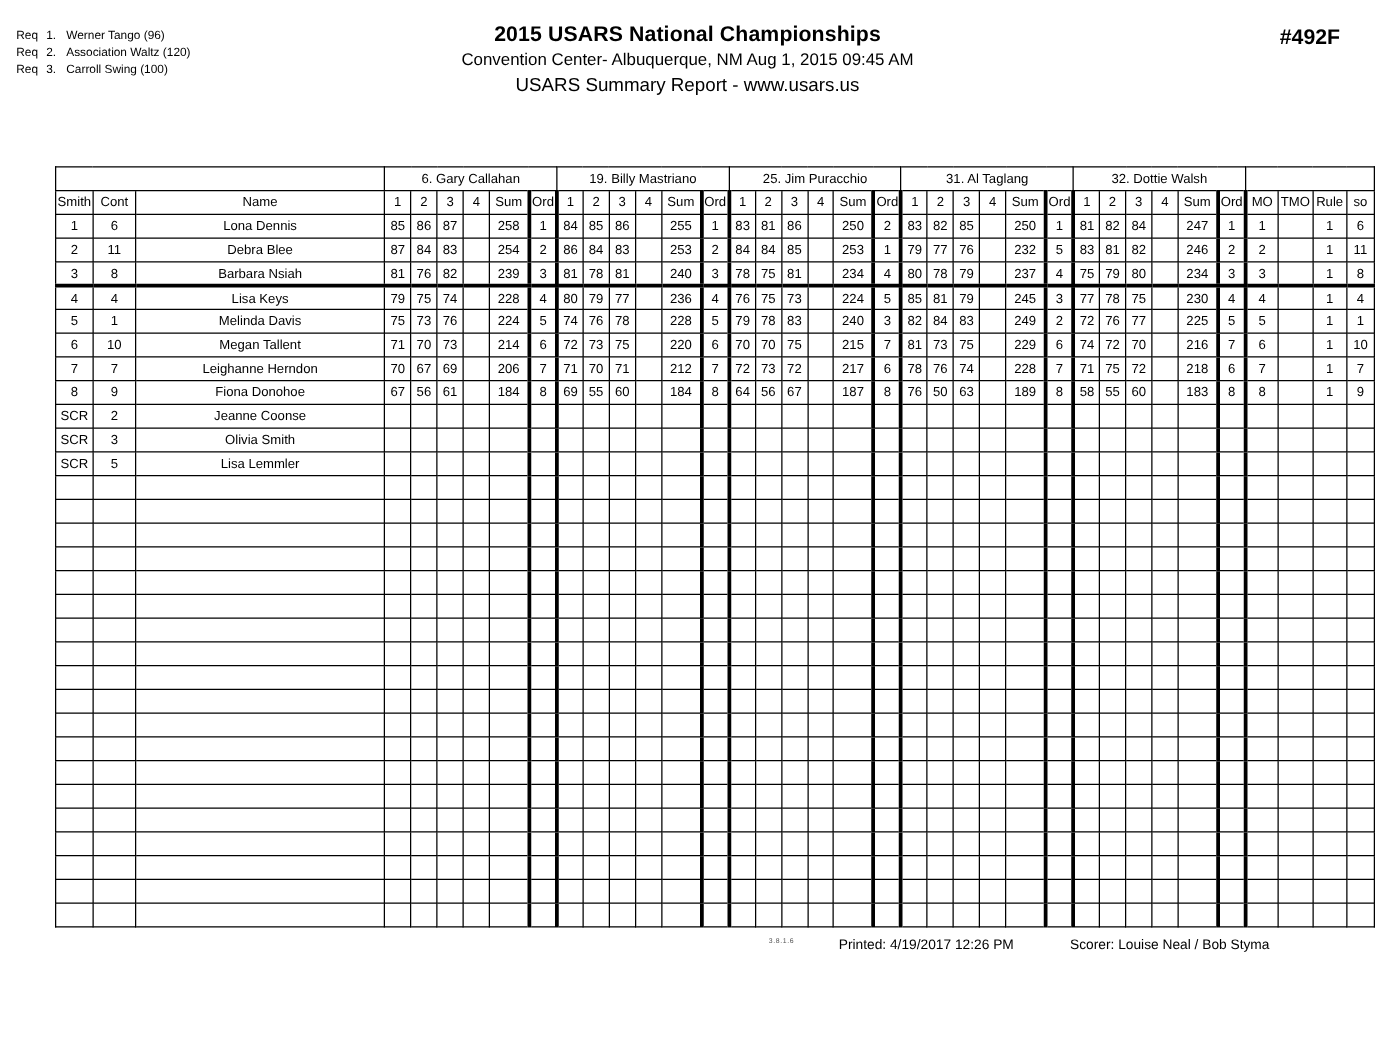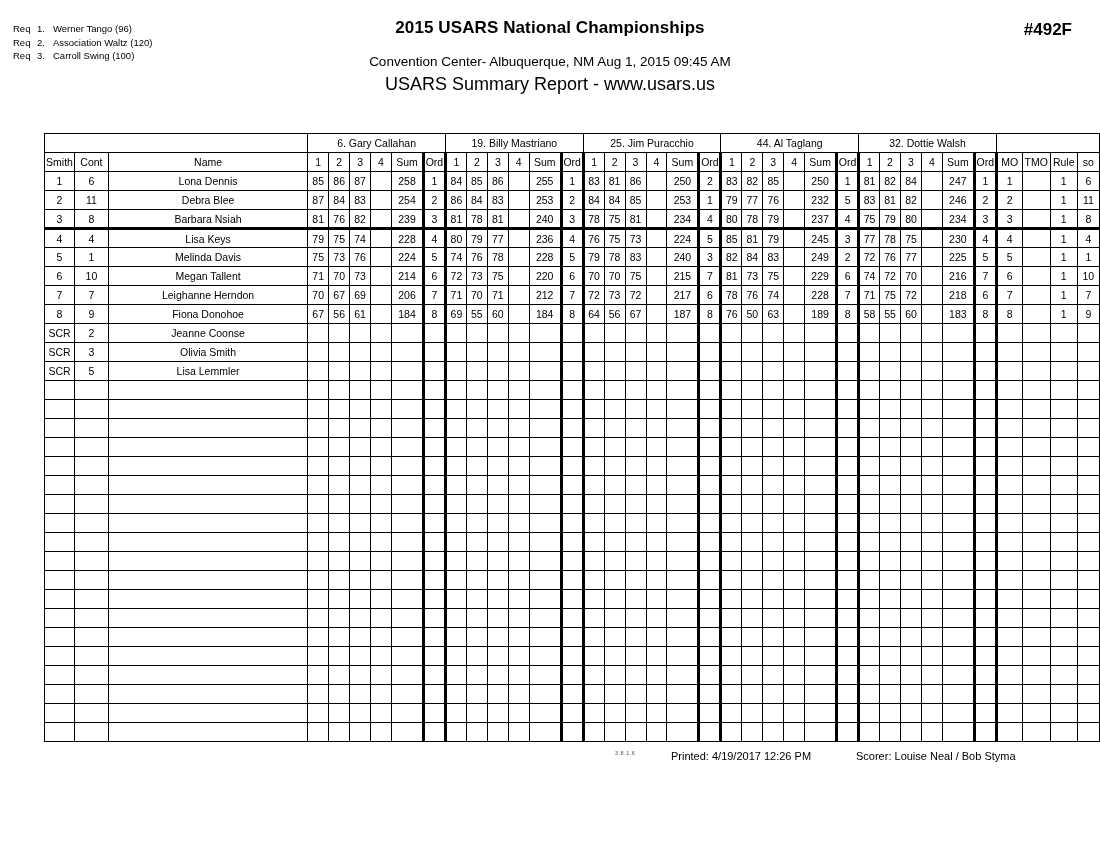--- a/index.html
+++ b/index.html
@@ -7,23 +7,23 @@
 
   
   #reqs{position:absolute;left:13px;top:22px;font-size:9.5px;line-height:13.5px;}
   #reqs .req-line{white-space:nowrap;}
   #reqs .req-lbl{display:inline-block;width:24px;}
   #reqs .req-num{display:inline-block;width:16px;}
 
   
   #titleblock{position:absolute;left:0;top:18px;width:1100px;text-align:center;}
   #t-line1{font-size:17px;font-weight:bold;letter-spacing:.1px;}
-  #t-line2{font-size:13.5px;margin-top:16px;}
+  #t-line2{font-size:13.5px;margin-top:2px;}
   #t-line3{font-size:17px;font-weight:bold;margin-top:4px;}
-  #t-line4{font-size:18px;margin-top:5px;}
+  #t-line4{font-size:15px;margin-top:5px;}
   #eventcode{position:absolute;right:28px;top:20px;font-size:17px;font-weight:bold;}
 
   
   #sheet{position:absolute;left:13px;top:133px;border-collapse:collapse;table-layout:fixed;margin-left:31px;}
   #sheet td,#sheet th{border:1px solid #000;padding:0;margin:0;font-weight:normal;
       font-size:10.5px;text-align:center;vertical-align:middle;height:19px;box-sizing:border-box;}
 
   
   tr.judgeband td{height:22px;border:none;}
   tr.judgeband td.jname{border:1px solid #000;text-align:left;padding-left:5px;font-size:11.5px;}
@@ -112,21 +112,21 @@
       <col class="c-tmo">
       <col class="c-rule">
       <col class="c-so">
     </colgroup>
   <tbody id="sheet-body">
       <tr class="judgeband">
         <td class="blank" colspan="3"></td>
         <td class="jname" colspan="6"><span>6.</span><span> Gary Callahan</span></td>
         <td class="jname" colspan="6"><span>19.</span><span> Billy Mastriano</span></td>
         <td class="jname" colspan="6"><span>25.</span><span> Jim Puracchio</span></td>
-        <td class="jname" colspan="6"><span>44.</span><span> Al Taglang</span></td>
+        <td class="jname" colspan="6"><span>31.</span><span> Al Taglang</span></td>
         <td class="jname" colspan="6"><span>32.</span><span> Dottie Walsh</span></td>
         <td class="underonly" colspan="4"></td>
       </tr>
       <tr class="colhead">
         <td>Smith</td>
         <td>Cont</td>
         <td class="name">Name</td>
         <td>1</td>
         <td>2</td>
         <td>3</td>

